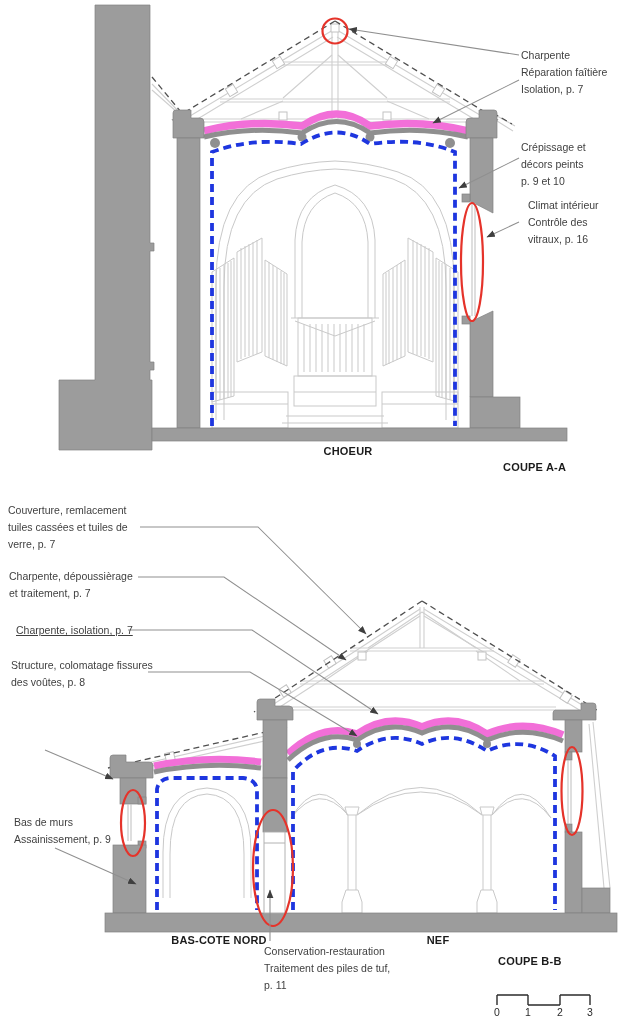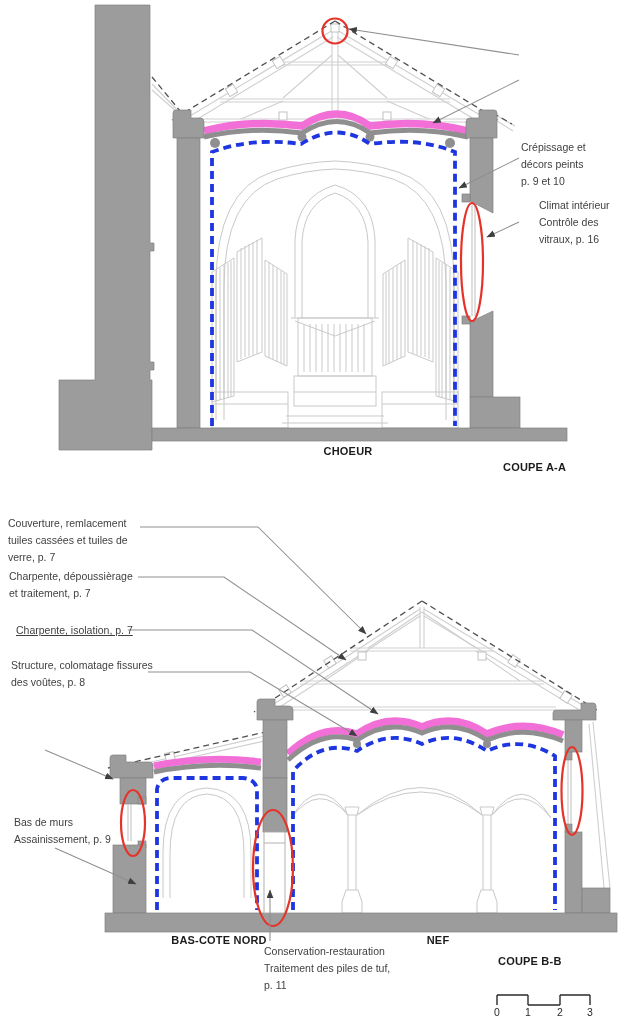--- a/index.html
+++ b/index.html
@@ -196,31 +196,34 @@
     <path d="M497,995 V1005 M528,995 V1005 M560,995 V1005 M590,995 V1005 M497,995 H528 M528,1005 H560 M560,995 H590" stroke="#2b2b2b" stroke-width="1.4" fill="none"></path>
     <g font-family="Liberation Sans, sans-serif" font-size="10.5" fill="#2b2b2b" text-anchor="middle">
       <text x="497" y="1016">0</text>
       <text x="528" y="1016">1</text>
       <text x="560" y="1016">2</text>
       <text x="590" y="1016">3</text>
     </g>
   </g>
 </svg>
 
+<div class="ann" style="left:521px;top:47px;">Charpente
+Réparation faîtière
+Isolation, p. 7</div>
 <div class="ann" style="left:521px;top:139px;">Crépissage et
 décors peints
 p. 9 et 10</div>
-<div class="ann" style="left:539px;top:197px;">Climat intérieur
+<div class="ann" style="left:528px;top:197px;">Climat intérieur
 Contrôle des
 vitraux, p. 16</div>
 
 <div class="blabel centered" style="left:332px;top:445px;">CHOEUR</div>
 <div class="blabel" style="left:503px;top:461px;">COUPE A-A</div>
 
-<div class="ann" style="left:8px;top:502px;margin-top:13px;">Couverture, remlacement
+<div class="ann" style="left:8px;top:502px;">Couverture, remlacement
 tuiles cassées et tuiles de
 verre, p. 7</div>
 <div class="ann" style="left:9px;top:568px;">Charpente, dépoussièrage
 et traitement, p. 7</div>
 <div class="ann" style="left:16px;top:622px;text-decoration:underline;">Charpente, isolation, p. 7</div>
 <div class="ann" style="left:11px;top:657px;">Structure, colomatage fissures
 des voûtes, p. 8</div>
 <div class="ann" style="left:14px;top:814px;">Bas de murs
 Assainissement, p. 9</div>
 <div class="ann" style="left:264px;top:943px;">Conservation-restauration

